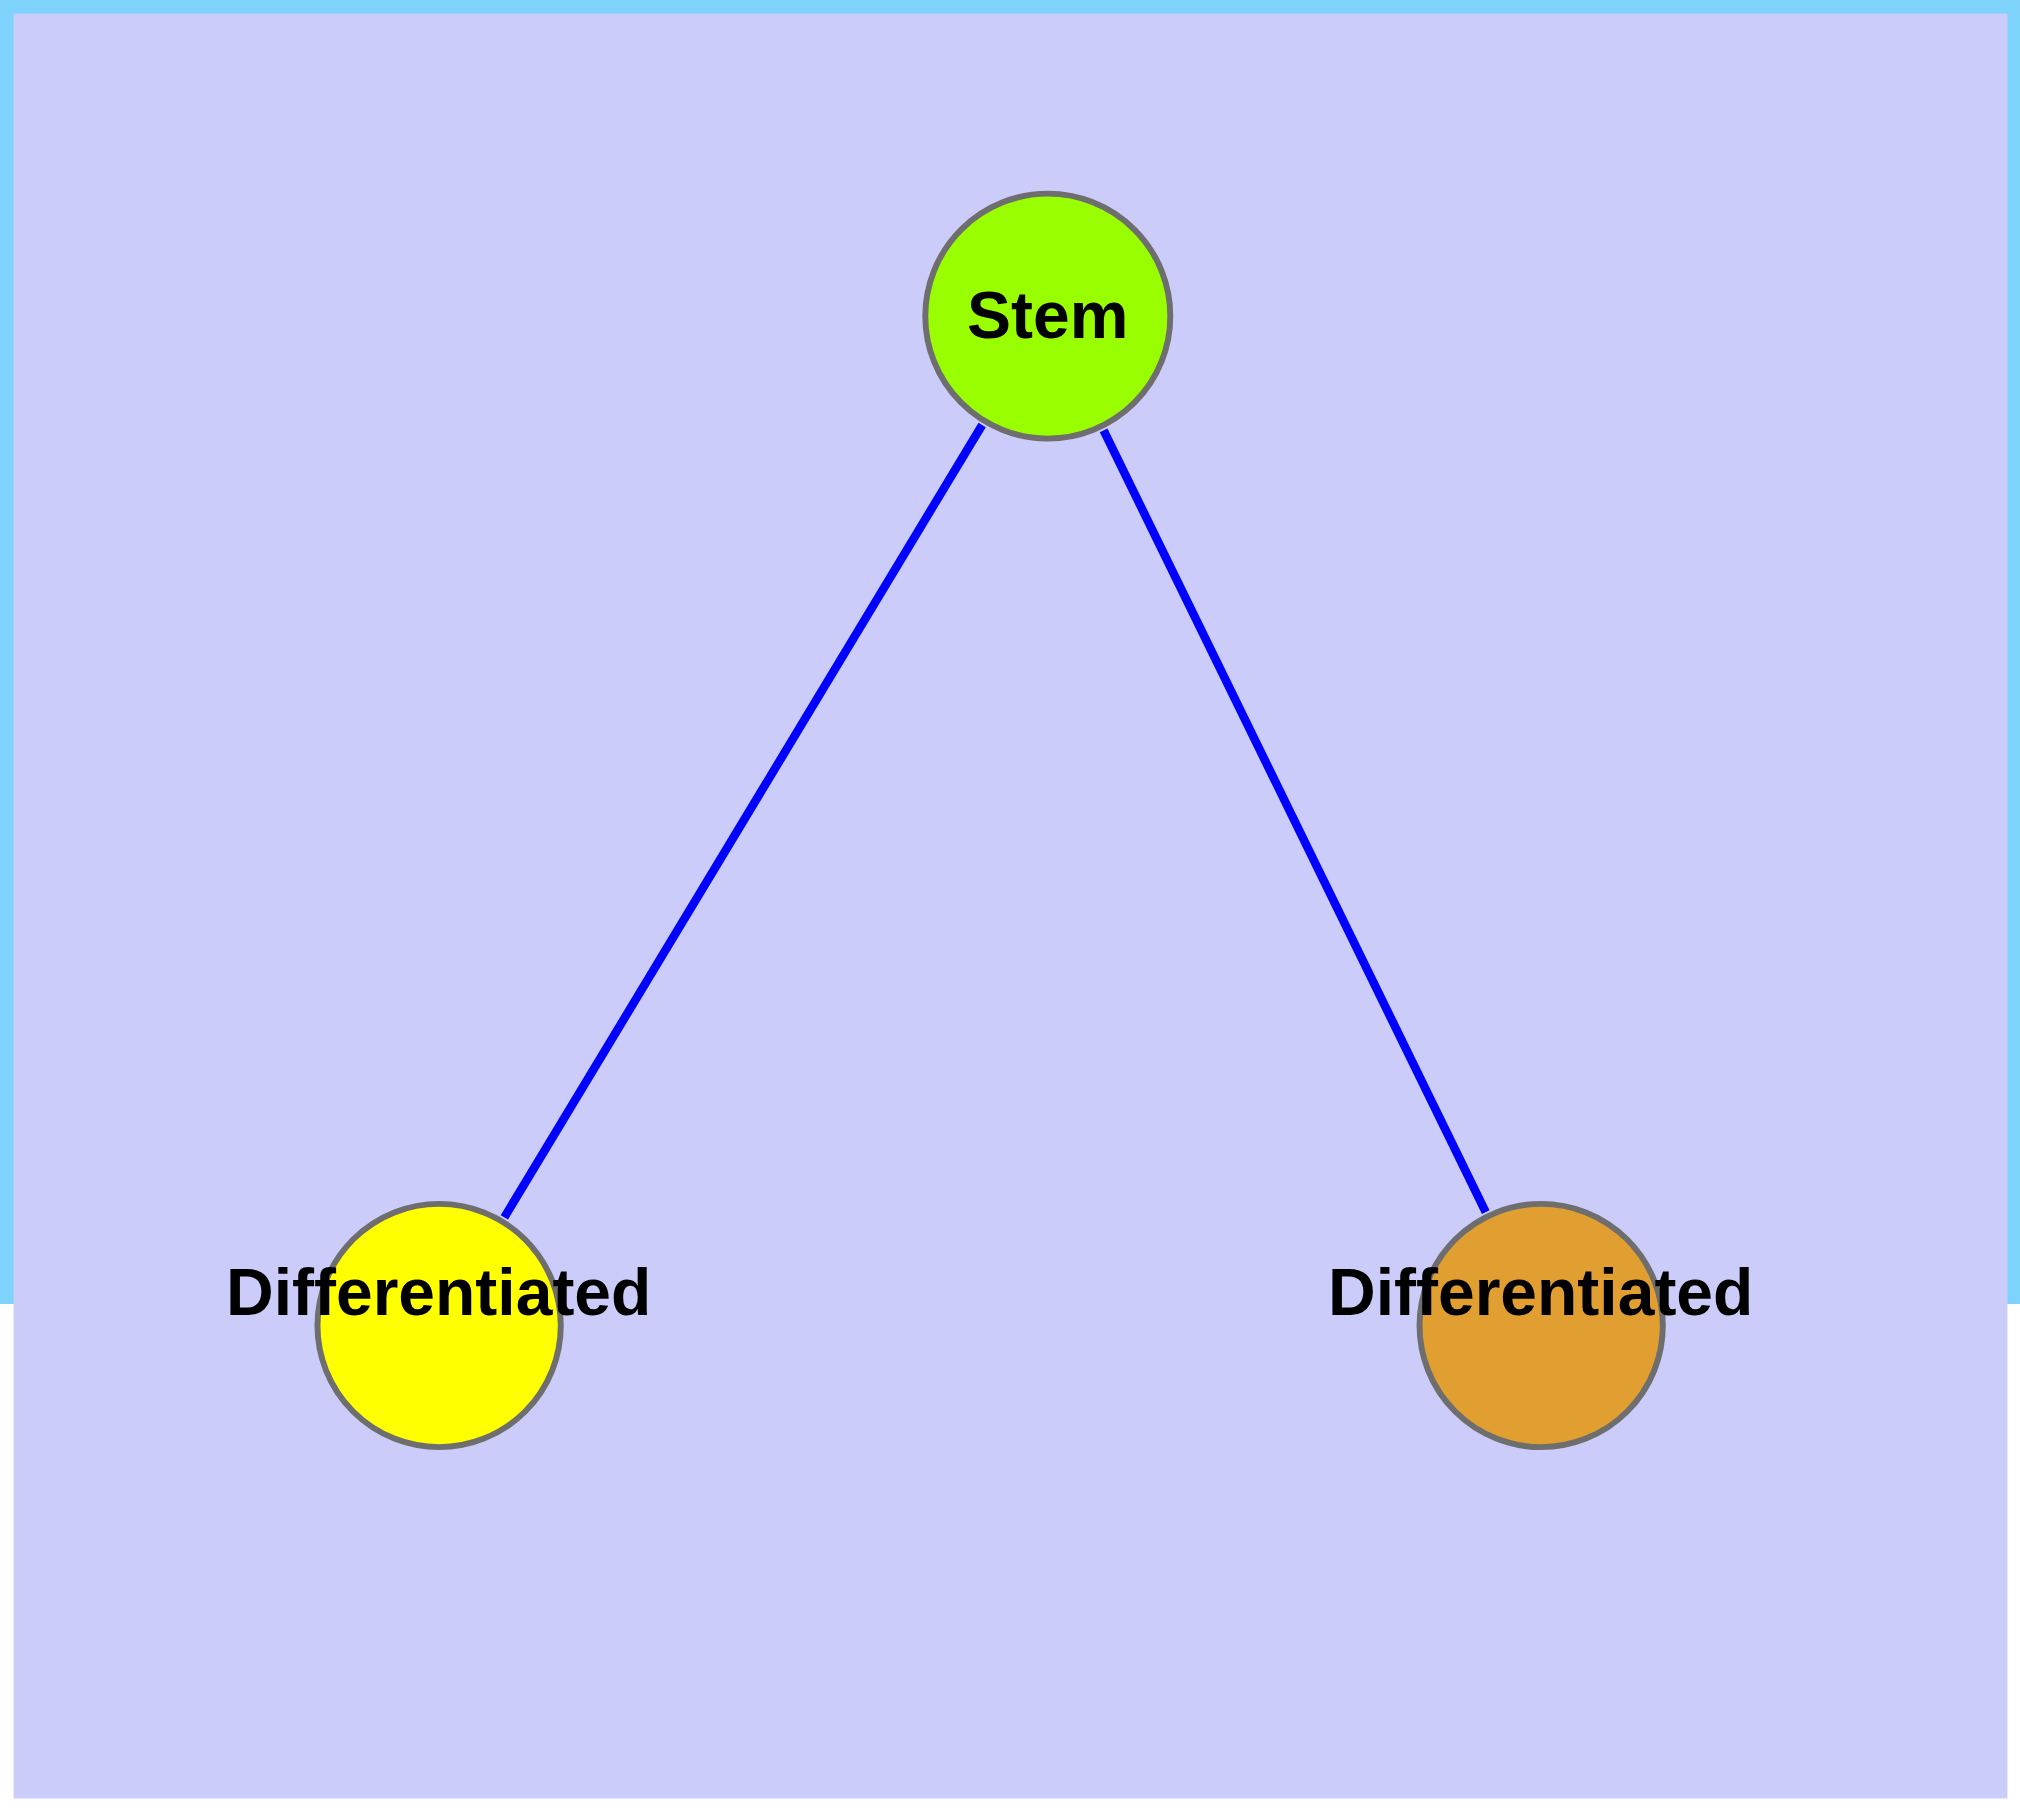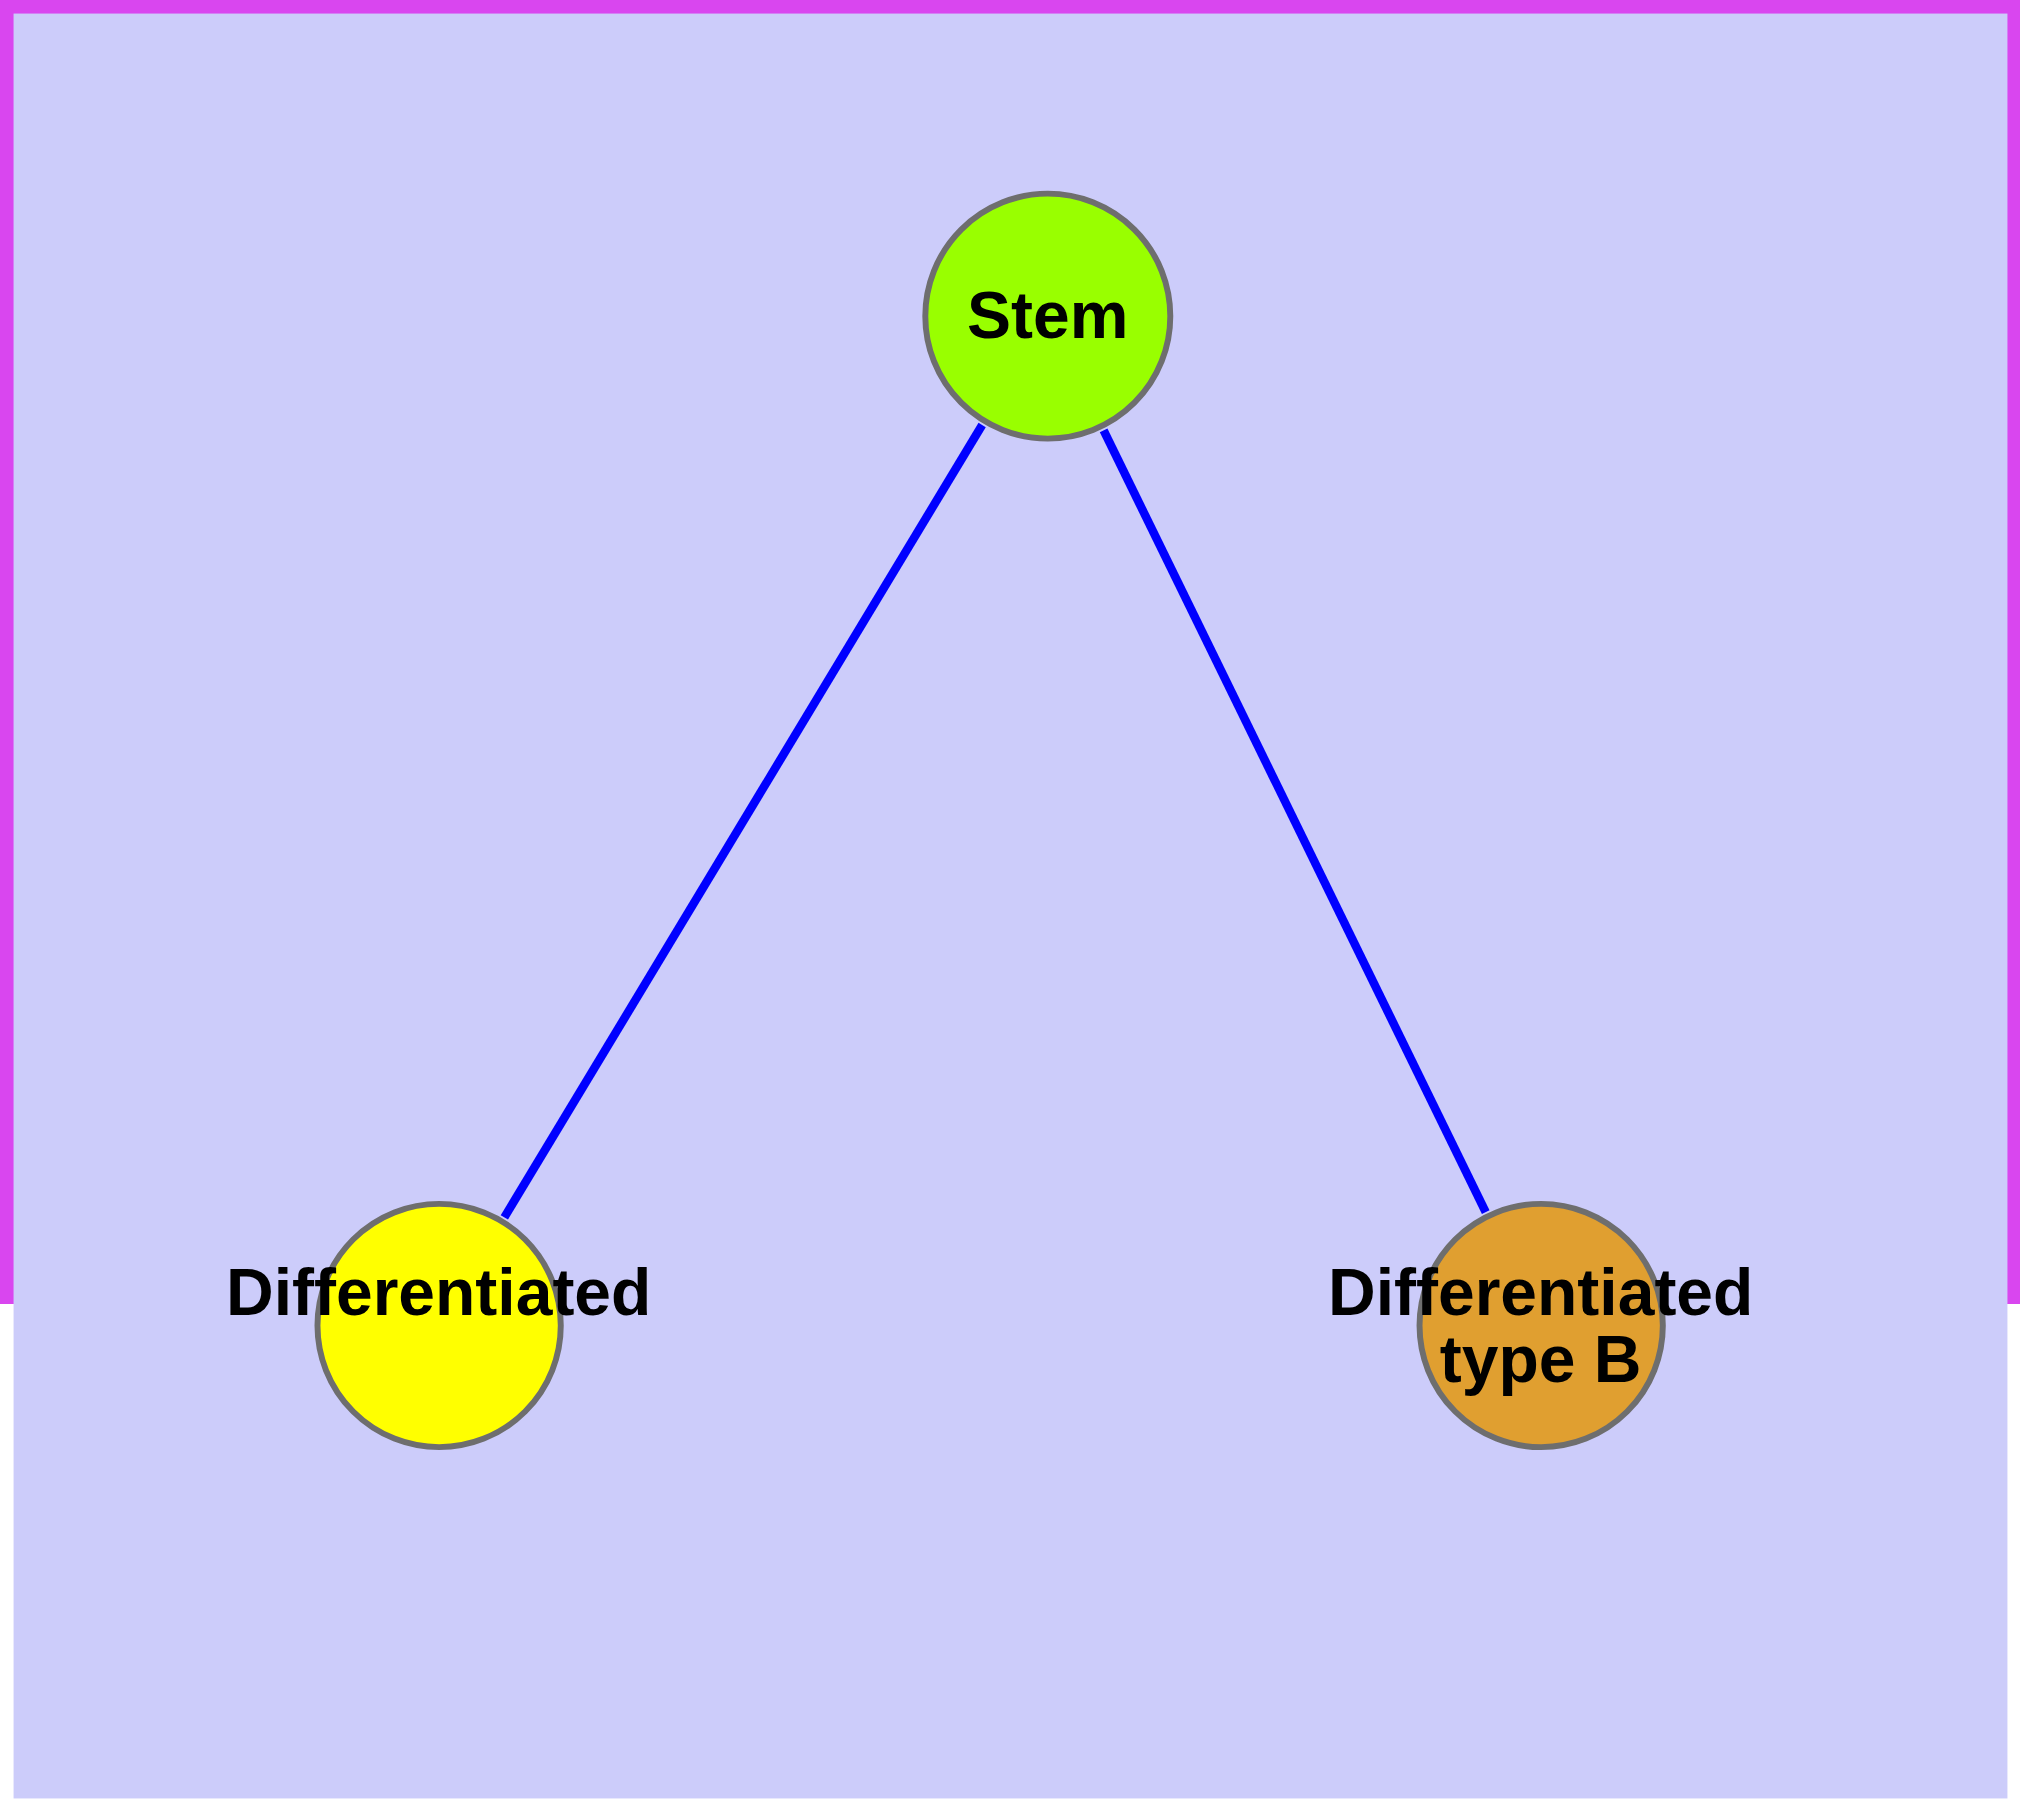--- a/index.html
+++ b/index.html
@@ -10,21 +10,21 @@
   body {
     width: 2021px;
     height: 1812px;
     overflow: hidden;
     font-family: "Liberation Sans", sans-serif;
   }
   #graph-canvas {
     position: relative;
     width: 2021px;
     height: 1304px;
-    background: #d946ef;
+    background: #7dd3fc;
   }
   #graph-svg {
     position: absolute;
     left: 0;
     top: 0;
     width: 2021px;
     height: 1812px;
     display: block;
   }
   .node-label {
@@ -61,18 +61,17 @@
 
   <div id="label-layer">
       <div class="node-label" style="font-size: 66px; color: rgb(0, 0, 0); left: 967px; top: 282px;">
         <span class="lbl-line">Stem</span>
       </div>
       <div class="node-label" style="font-size: 66px; color: rgb(0, 0, 0); left: 226px; top: 1259px;">
         <span class="lbl-line">Differentiated</span>
       </div>
       <div class="node-label" style="font-size: 66px; color: rgb(0, 0, 0); left: 1328px; top: 1259px;">
         <span class="lbl-line">Differentiated</span>
-        <span class="lbl-line">type B</span>
       </div>
     </div>
 
 </div>
 
 
 </body></html>

